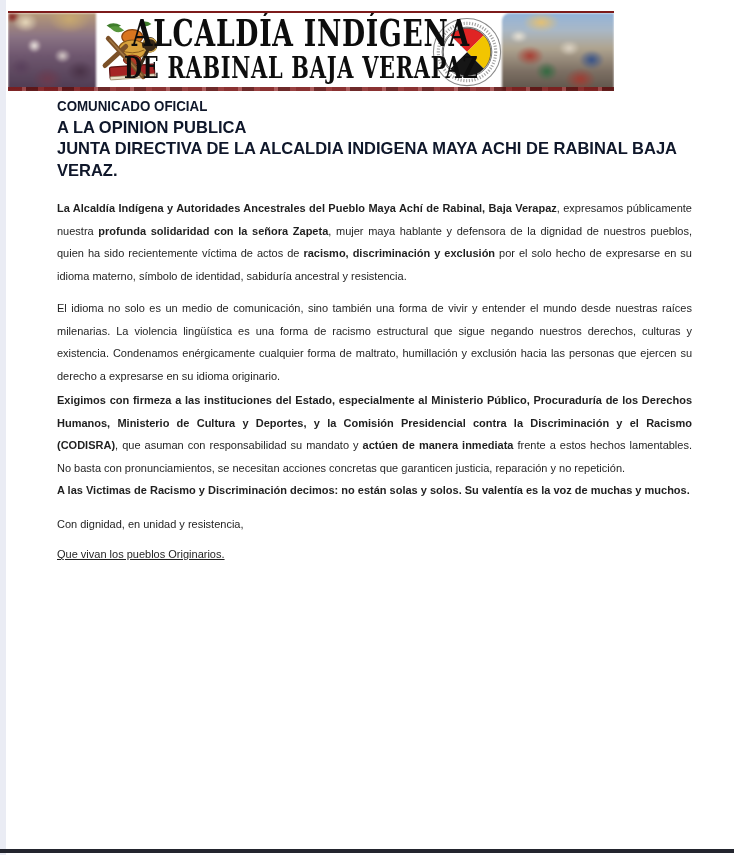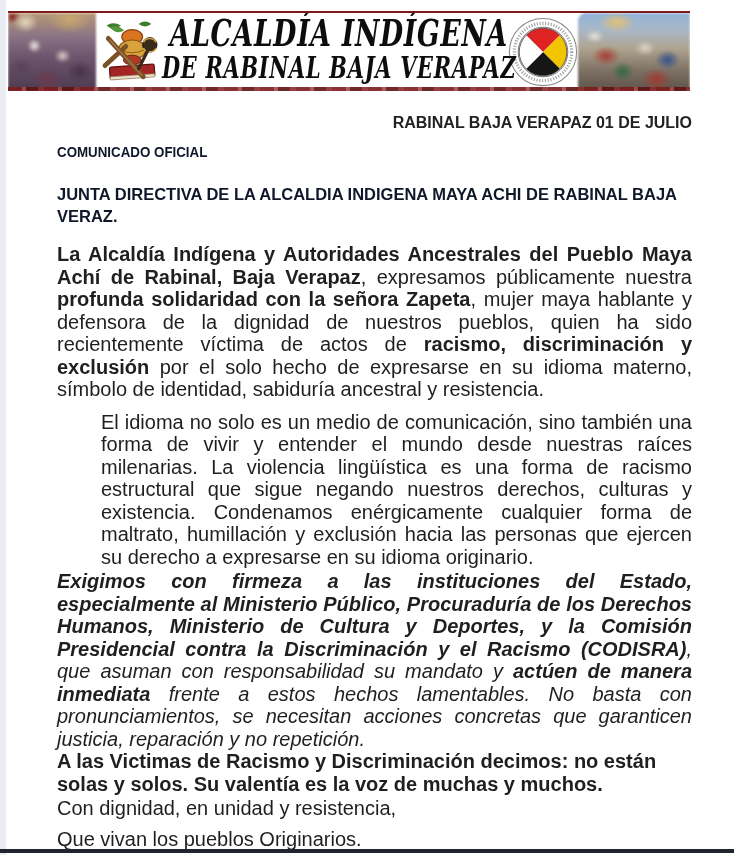--- a/index.html
+++ b/index.html
@@ -14,26 +14,25 @@
   .page { position: relative; width: 734px; height: 855px; background: #fff; }
 
   
   .edge-left {
     position: absolute; left: 0; top: 0; width: 6px; height: 855px;
     background: #eaecf4;
   }
 
   
   .banner {
-    position: absolute; left: 8px; top: 11px; width: 682px; height: 78px;
+    position: absolute; left: 8px; top: 11px; width: 606px; height: 78px;
     background: #ffffff;
     border-top: 2px solid #7d1b1b;
     display: flex; align-items: stretch;
     overflow: hidden;
-    font-style: italic;
   }
   .banner::after {
     content: ""; position: absolute; left: 0; right: 0; bottom: 0; height: 4px;
     background: repeating-linear-gradient(90deg,
       #7d1b1b 0 14px, #a24a4a 14px 18px, #5e1212 18px 30px, #8d2b2b 30px 36px);
     opacity: .9;
   }
   .photo { flex: 0 0 auto; filter: blur(1px) saturate(.92); }
   .photo-left {
     width: 88px;
@@ -89,29 +88,29 @@
   }
   .heading {
     margin-top: 6px;
     font-size: 16.5px; font-weight: bold; line-height: 21.5px; color: #0f172a;
   }
   .heading .condensed {
     font-weight: bold; font-size: 15.5px;
     display: inline-block; transform: scaleX(.86); transform-origin: left;
     letter-spacing: 0;
   }
-  p { margin: 0; font-size: 20px; line-height: 22.5px; color: #1f1f1f; }
+  p { margin: 0; font-size: 11px; line-height: 22.5px; color: #1f1f1f; }
   p .b { font-weight: bold; }
   .just { text-align: justify; }
   .gap-lg { margin-top: 16px; }
-  .gap-md { margin-top: 10px; margin-left: 44px; }
-  .gap-sm { margin-top: 2px; font-style: italic; }
+  .gap-md { margin-top: 10px; }
+  .gap-sm { margin-top: 2px; }
   .gap-p5 { }
-  .gap-p6 { margin-top: 2px; }
-  .gap-p7 { margin-top: 8px; }
+  .gap-p6 { margin-top: 11px; }
+  .gap-p7 { margin-top: 8px; text-decoration: underline; }
   .bold-block { font-weight: bold; }
 
   .bottom-bar {
     position: absolute; left: 0; top: 849px; width: 734px; height: 4px;
     background: #23252e;
   }
 </style>
 </head>
 <body>
 
@@ -172,25 +171,24 @@
         <path d="M50 50 L25.96 74.04 A34 34 0 0 1 25.96 25.96 Z" stroke="#bbb" stroke-width="0.8" fill="#ffffff"></path>
         <circle cx="50" cy="50" r="34" fill="none" stroke="#333" stroke-width="1"></circle>
       </svg>
     </div>
 
     <div class="photo photo-right"></div>
   </div>
 
   <div class="doc">
 
-    <div class="dateline">RABINAL BAJA VERAPAZ 01 DE JULIO</div>
 
     <div class="heading">
       <span class="condensed">COMUNICADO OFICIAL</span><br>
-      <br>
+      <span>A LA OPINION PUBLICA</span><br>
       <span>JUNTA DIRECTIVA DE LA ALCALDIA INDIGENA MAYA ACHI DE RABINAL BAJA VERAZ.</span>
     </div>
 
     <p class="just gap-lg"><span class="b">La Alcaldía Indígena y Autoridades Ancestrales del Pueblo Maya Achí de Rabinal, Baja Verapaz</span><span>, expresamos públicamente nuestra </span><span class="b">profunda solidaridad con la señora Zapeta</span><span>, mujer maya hablante y defensora de la dignidad de nuestros pueblos, quien ha sido recientemente víctima de actos de </span><span class="b">racismo, discriminación y exclusión</span><span> por el solo hecho de expresarse en su idioma materno, símbolo de identidad, sabiduría ancestral y resistencia.</span></p>
 
     <p class="just gap-md"><span>El idioma no solo es un medio de comunicación, sino también una forma de vivir y entender el mundo desde nuestras raíces milenarias. La violencia lingüística es una forma de racismo estructural que sigue negando nuestros derechos, culturas y existencia. Condenamos enérgicamente cualquier forma de maltrato, humillación y exclusión hacia las personas que ejercen su derecho a expresarse en su idioma originario.</span></p>
 
     <p class="just gap-sm"><span class="b">Exigimos con firmeza a las instituciones del Estado, especialmente al Ministerio Público, Procuraduría de los Derechos Humanos, Ministerio de Cultura y Deportes, y la Comisión Presidencial contra la Discriminación y el Racismo (CODISRA)</span><span>, que asuman con responsabilidad su mandato y </span><span class="b">actúen de manera inmediata</span><span> frente a estos hechos lamentables. No basta con pronunciamientos, se necesitan acciones concretas que garanticen justicia, reparación y no repetición.</span></p>
 
 

